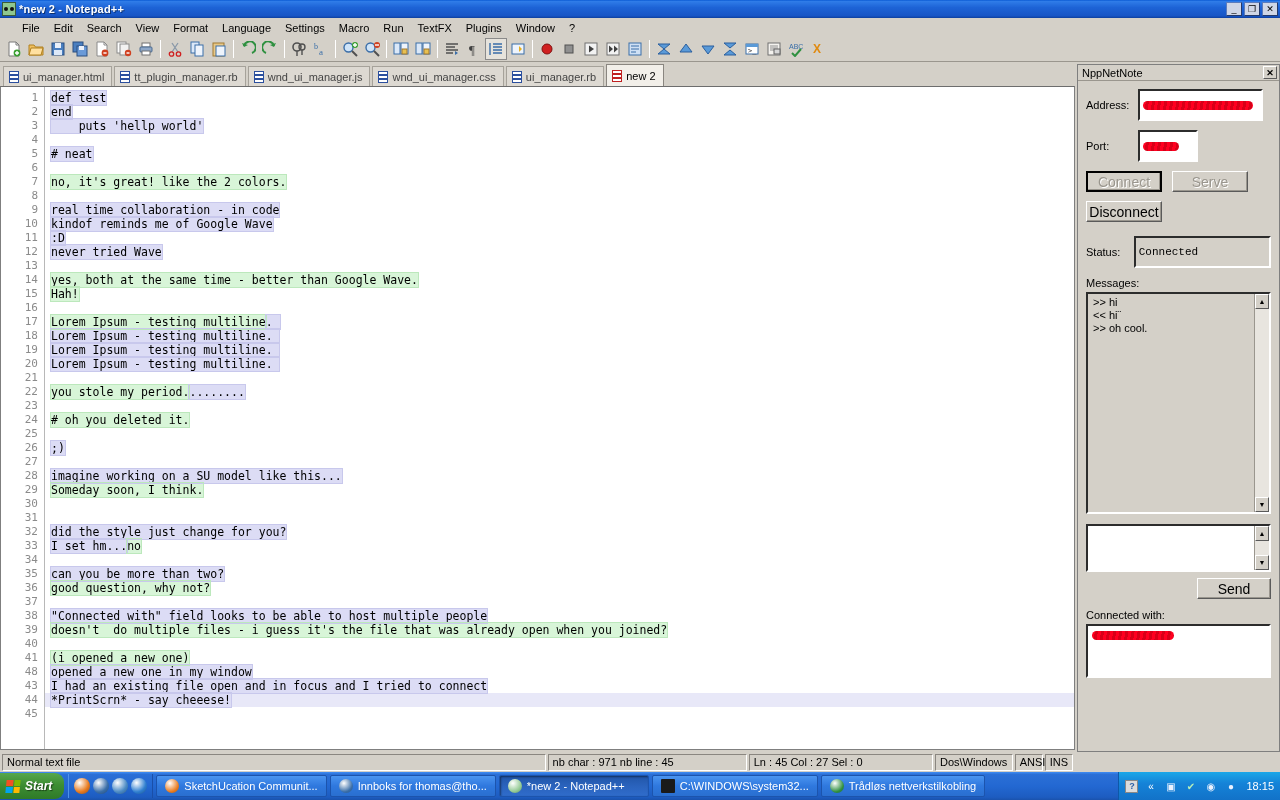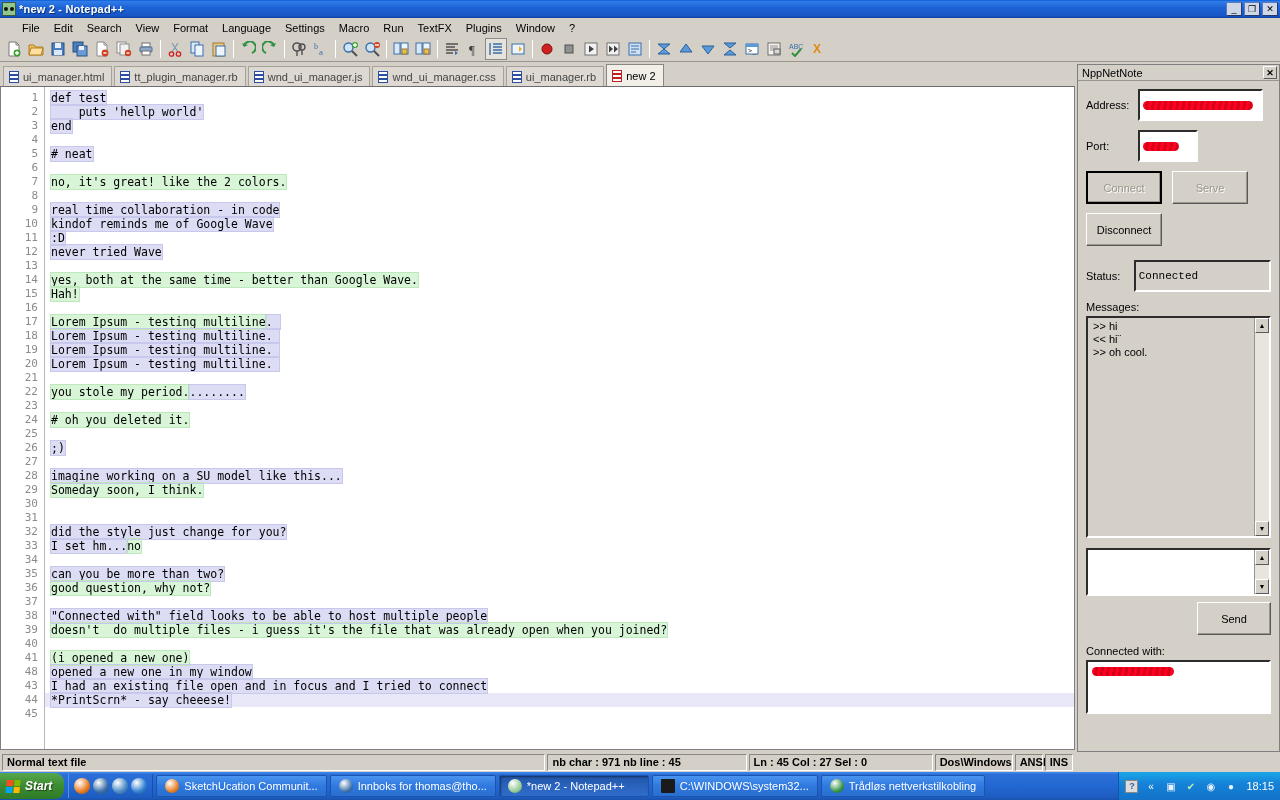--- a/index.html
+++ b/index.html
@@ -86,21 +86,21 @@
   .code { flex: 1; padding-top: 4px; position: relative; }
   .cline { height: 14px; line-height: 14px; font-family: "DejaVu Sans Mono", monospace; font-size: 11.5px; white-space: pre; padding-left: 6px; color: #000; }
   .cline.caret { background: #e8e8f8; }
   .seg { padding: 0; }
   .seg.lav { background: #dcdcf5; outline: 1px solid #c8c8ec; }
   .seg.grn { background: #d8f5d8; outline: 1px solid #bce8bc; }
 
   
   .statusbar {
     position: absolute; left: 0; top: 752px; width: 1075px; height: 20px;
-    background: #d4d0c8; display: flex; align-items: center; gap: 2px; padding: 0 2px; font-weight: bold;
+    background: #d4d0c8; display: flex; align-items: center; gap: 2px; padding: 0 2px;
   }
   .sb-cell {
     height: 17px; display: flex; align-items: center; padding: 0 4px;
     border: 1px solid #fff; border-top-color: #8a8680; border-left-color: #8a8680;
     font-size: 11px; color: #000;
   }
 
   
   .panel {
     position: absolute; left: 1077px; top: 64px; width: 203px; height: 688px;
@@ -122,24 +122,24 @@
   .field {
     background: #fff; border: 2px inset #b0b0b0;
     border-top-color: #808080; border-left-color: #808080;
     border-right-color: #fff; border-bottom-color: #fff;
     height: 32px; display: flex; align-items: center; padding: 0 3px; overflow: hidden; font-family: Liberation Mono, monospace;
   }
   .redact { height: 9px; border-radius: 5px; background: #f00030;
     background-image: repeating-linear-gradient(100deg, #ff0020 0 3px, #d80018 3px 6px);
     filter: blur(.4px); }
   .btn {
-    height: 33px; min-width: 72px; background: #d4d0c8;
+    height: 21px; min-width: 72px; background: #d4d0c8;
     border: 1px solid #fff; border-right-color: #5a5a5a; border-bottom-color: #5a5a5a;
     box-shadow: inset -1px -1px 0 #9a968e;
-    display: flex; align-items: center; justify-content: center; font-size: 11px; color: #000;
+    display: flex; align-items: center; justify-content: center; font-size: 14px; color: #000;
   }
   .btn.disabled { color: #9a968e; text-shadow: 1px 1px 0 #fff; }
   .btn.default { border: 2px solid #000; }
   .listbox {
     background: #d4d0c8; border: 2px inset #b0b0b0;
     border-top-color: #808080; border-left-color: #808080;
     border-right-color: #fff; border-bottom-color: #fff;
     position: relative; overflow: hidden;
   }
   .msg-line { font-size: 11px; color: #000; padding: 0 3px; line-height: 13px; }
@@ -526,22 +526,22 @@
           <div class="gnum">39</div>
           <div class="gnum">40</div>
           <div class="gnum">41</div>
           <div class="gnum">48</div>
           <div class="gnum">43</div>
           <div class="gnum">44</div>
           <div class="gnum">45</div>
         </div>
       <div class="code" id="code">
           <div class="cline"><span class="seg lav">def test</span></div>
+          <div class="cline"><span class="seg lav">end</span></div>
           <div class="cline"><span class="seg lav">    puts 'hellp world'</span></div>
-          <div class="cline"><span class="seg lav">end</span></div>
           <div class="cline">&nbsp;</div>
           <div class="cline"><span class="seg lav"># neat</span></div>
           <div class="cline">&nbsp;</div>
           <div class="cline"><span class="seg grn">no, it's great! like the 2 colors.</span></div>
           <div class="cline">&nbsp;</div>
           <div class="cline"><span class="seg lav">real time collaboration - in code</span></div>
           <div class="cline"><span class="seg lav">kindof reminds me of Google Wave</span></div>
           <div class="cline"><span class="seg lav">:D</span></div>
           <div class="cline"><span class="seg lav">never tried Wave</span></div>
           <div class="cline">&nbsp;</div>

